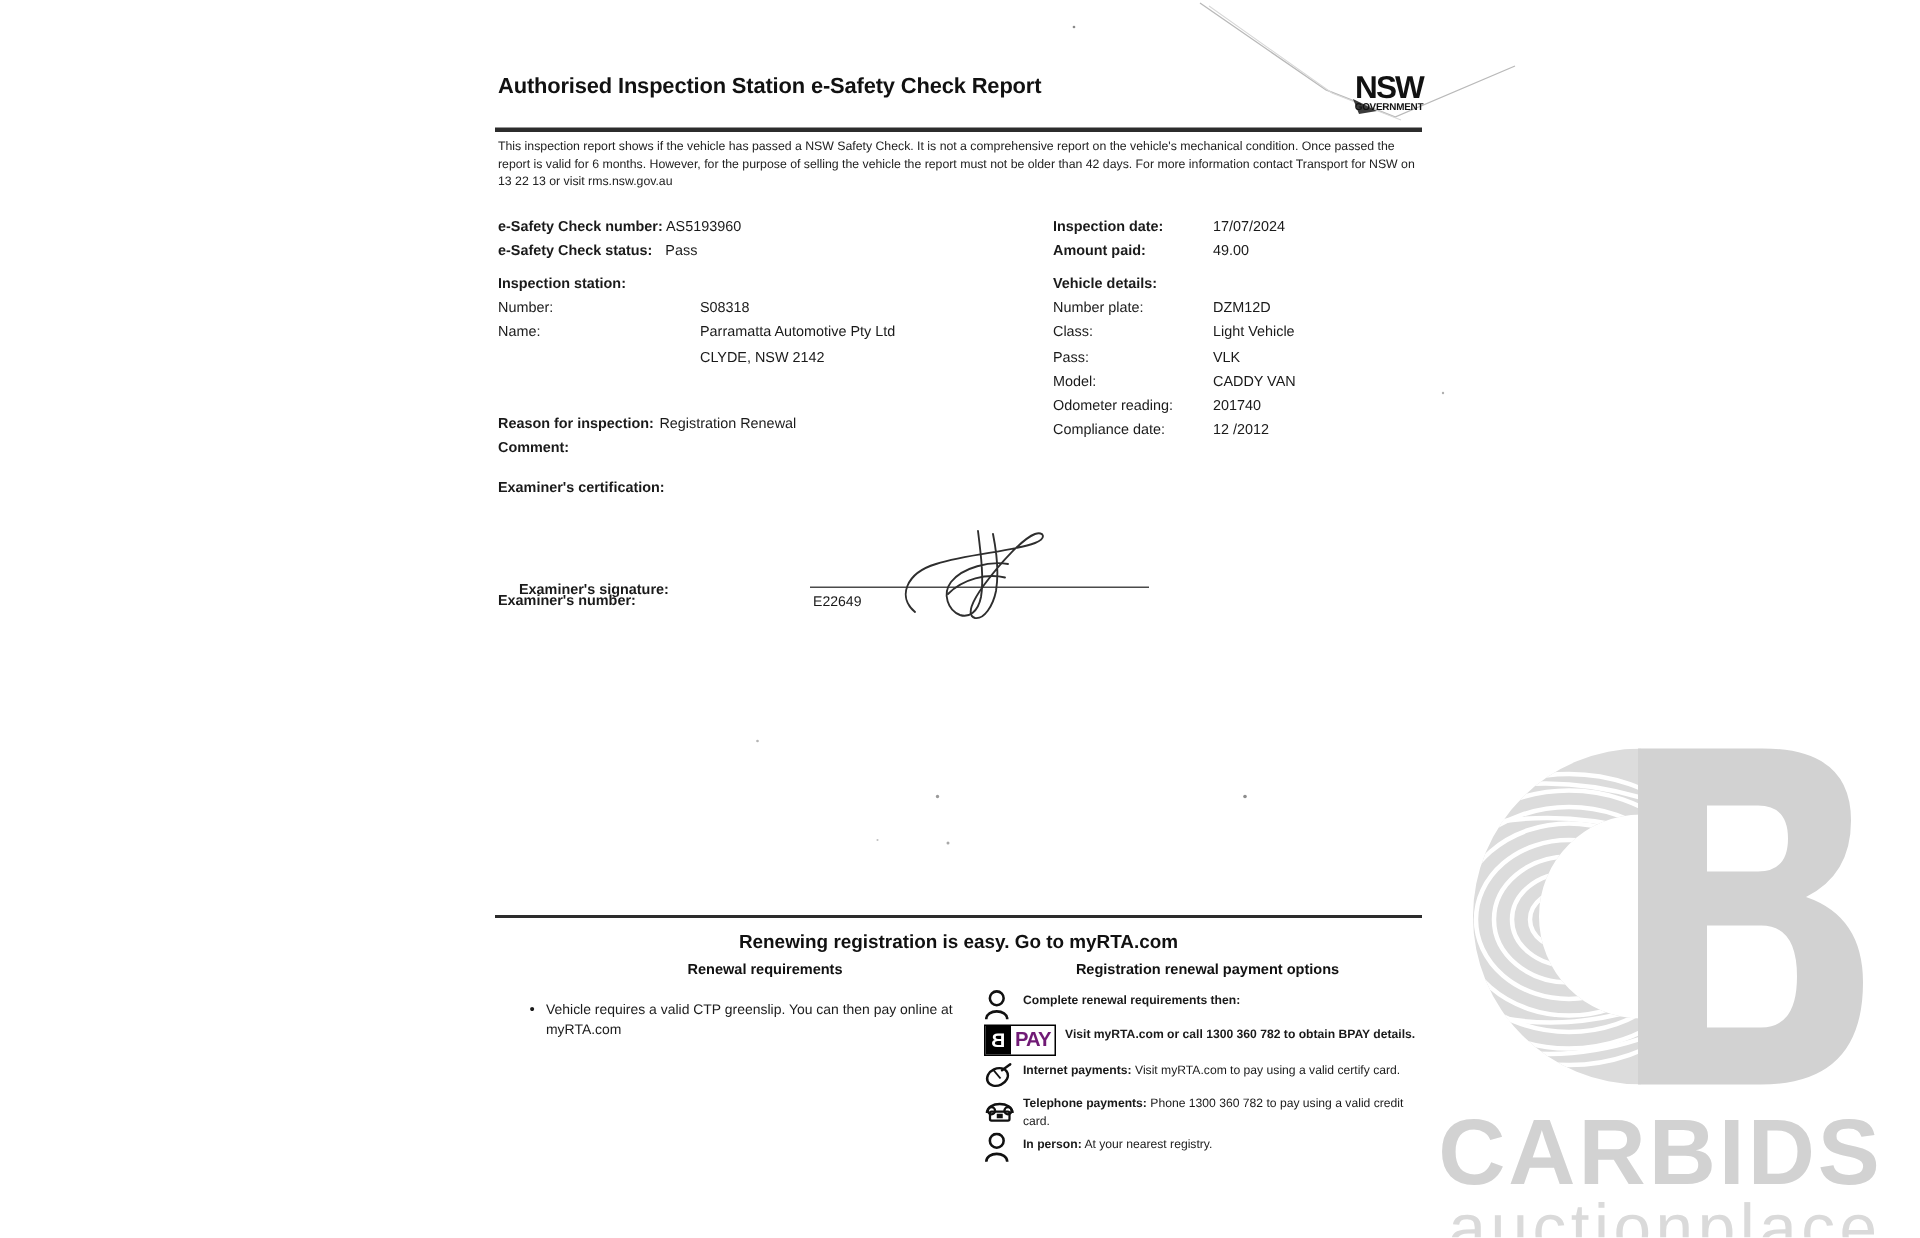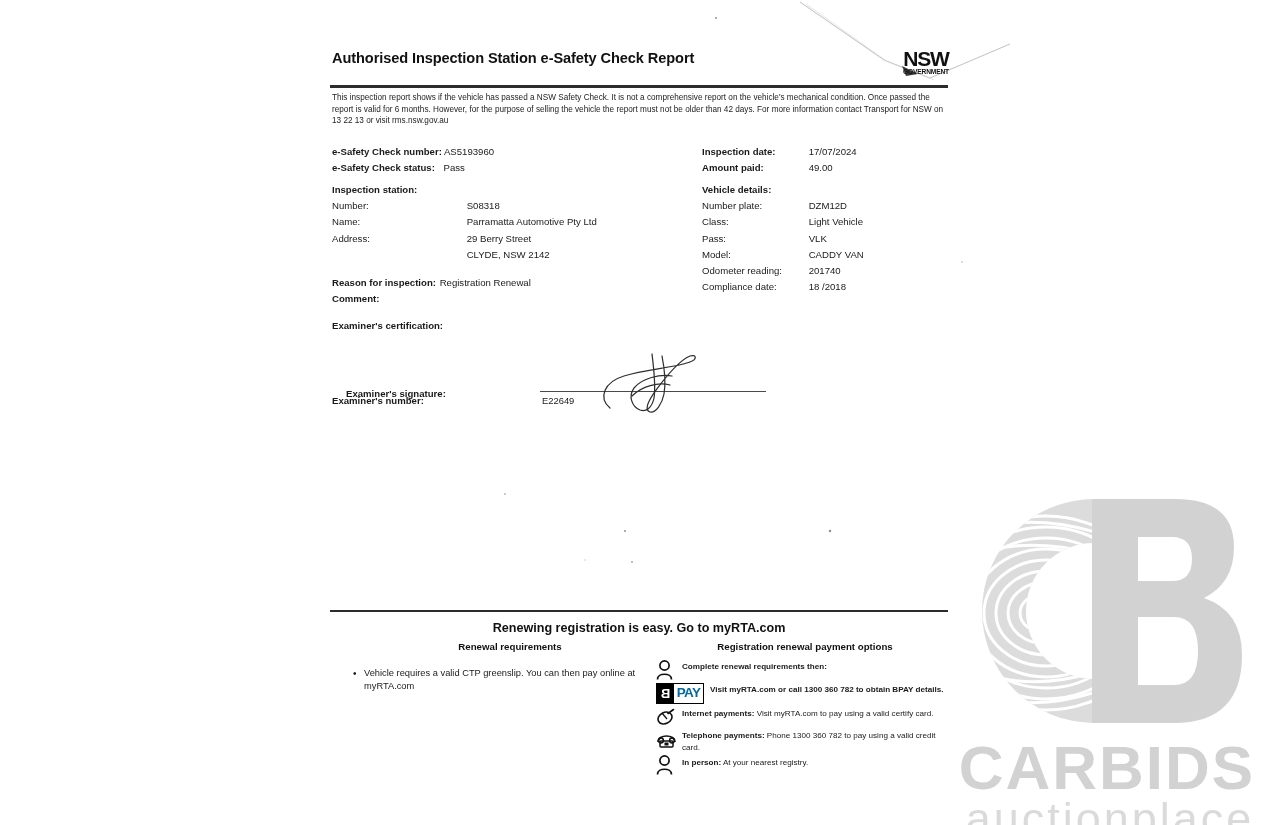--- a/index.html
+++ b/index.html
@@ -279,21 +279,21 @@
     transform: scaleX(-1);
     font-family: "Liberation Sans", sans-serif;
     line-height: 1;
   }
   .bpay-pay {
     flex: 1;
     font-size: 13.5px;
     font-weight: bold;
     letter-spacing: -0.6px;
     text-align: center;
-    color: #0369a1;
+    color: #701a75;
     line-height: 1;
     font-family: "Liberation Sans", sans-serif;
   }
   .bpay-text { padding-left: 4px; padding-top: 3px; }
 </style>
 </head>
 <body>
 
 <div id="page">
 
@@ -388,24 +388,20 @@
       <div class="row sec-head">Inspection station:</div>
       <div class="row">
         <span style="display:inline-block;width:132px;">Number:</span>
         <span>S08318</span>
       </div>
       <div class="row">
         <span style="display:inline-block;width:132px;">Name:</span>
         <span>Parramatta Automotive Pty Ltd</span>
       </div>
       <div class="row">
-        <span style="display:inline-block;width:132px;">Address:</span>
-        <span>29 Berry Street</span>
-      </div>
-      <div class="row">
         <span style="display:inline-block;width:132px;"></span>
         <span>CLYDE, NSW 2142</span>
       </div>
     </div>
 
     <div class="kv col-left" style="top:275px;">
       <div class="row">
         <span class="lbl-b">Reason for inspection:</span>
         <span class="val" style="margin-left:1px;">Registration Renewal</span>
       </div>
@@ -432,21 +428,21 @@
       <div class="row">
         <span style="display:inline-block;width:104px;">Model:</span>
         <span>CADDY VAN</span>
       </div>
       <div class="row">
         <span style="display:inline-block;width:104px;">Odometer reading:</span>
         <span>201740</span>
       </div>
       <div class="row">
         <span style="display:inline-block;width:104px;">Compliance date:</span>
-        <span>18 /2018</span>
+        <span>12 /2012</span>
       </div>
     </div>
 
     <div class="exam-head">Examiner's certification:</div>
     <div class="exam-sig-label">Examiner's signature:</div>
     <div class="exam-num-label">Examiner's number:</div>
     <div class="exam-num-val">E22649</div>
     <div class="sig-line"></div>
 
     <div class="signature">

